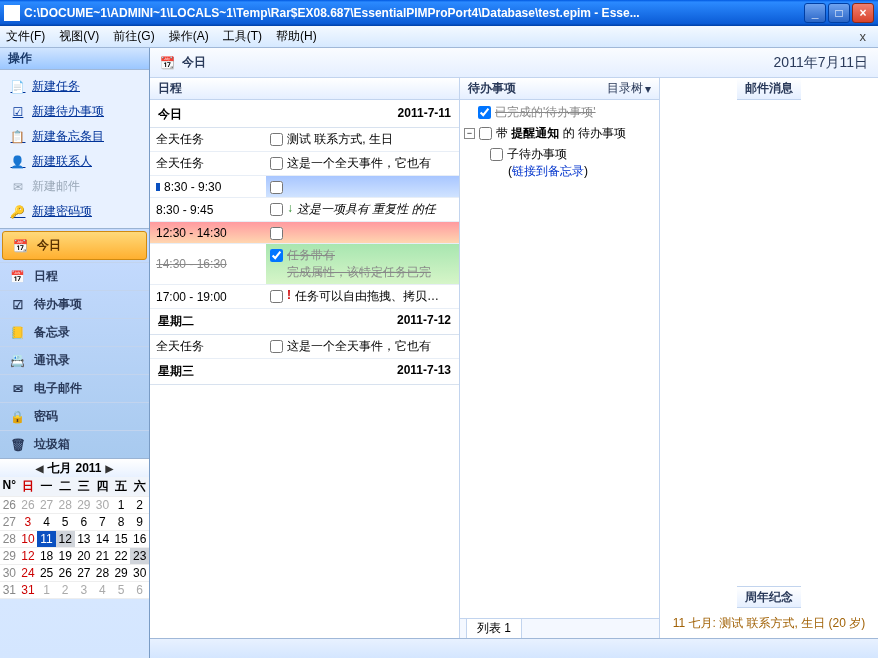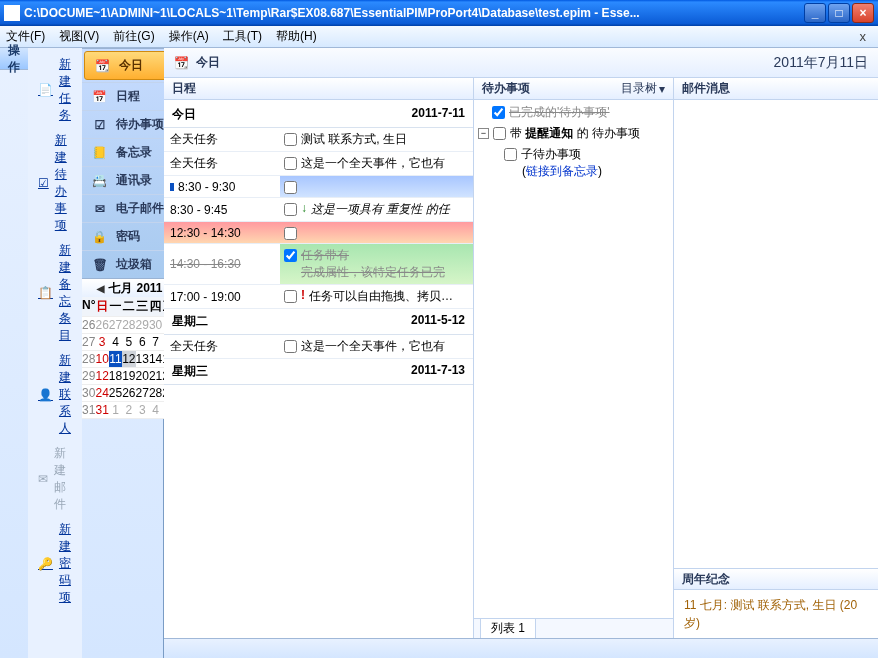--- a/index.html
+++ b/index.html
@@ -7,21 +7,21 @@
 .titlebar { height: 26px; background: linear-gradient(#0058e0, #2b8aff 8%, #0b5cd6 90%, #003fa4); color: #fff; display: flex; align-items: center; padding: 0 4px; font-weight: bold; }
 .titlebar .icon { width: 16px; height: 16px; margin-right: 4px; background: #fff; }
 .titlebar .title { flex: 1; white-space: nowrap; overflow: hidden; }
 .winbtns { display: flex; gap: 2px; }
 .winbtn { width: 22px; height: 20px; background: linear-gradient(#6fa3f0,#2b66c6); border: 1px solid #003fa4; border-radius: 3px; color: #fff; display: flex; align-items: center; justify-content: center; font-weight: bold; }
 .winbtn.close { background: linear-gradient(#f08070,#d8432c); border-color: #8a2a1a; }
 .menubar { height: 22px; background: linear-gradient(#f4f9ff, #d6e9ff); border-bottom: 1px solid #a0b8d8; display: flex; align-items: center; padding: 0 6px; gap: 14px; }
 .menubar .spacer { flex: 1; }
 .menubar .x { font-size: 13px; color: #444; padding-right: 6px; cursor: pointer; }
 .content { display: flex; height: calc(100% - 48px); }
-.sidebar { width: 164px; background: linear-gradient(#e8f1ff, #d4e6ff); border-right: 1px solid #7a9cc5; display: flex; }
+.sidebar { width: 150px; background: linear-gradient(#e8f1ff, #d4e6ff); border-right: 1px solid #7a9cc5; display: flex; flex-direction: column; }
 .ops-head { background: linear-gradient(#d1e5ff, #9bc7ff); height: 22px; display: flex; align-items: center; padding: 0 8px; font-weight: bold; color: #1a3a6a; border-bottom: 1px solid #a0b8d8; }
 .ops-list { padding: 4px 0; background: #e8f1ff; }
 .ops-item { display: flex; align-items: center; padding: 4px 10px; gap: 6px; color: #003399; text-decoration: underline; cursor: pointer; }
 .ops-item.disabled { color: #9aa8b8; text-decoration: none; }
 .ico { width: 16px; height: 16px; display: inline-flex; align-items: center; justify-content: center; font-size: 12px; }
 .nav-tabs { background: linear-gradient(#c7dcff,#a8caef); border-top: 1px solid #9ab3d3; }
 .nav-tab { display: flex; align-items: center; padding: 5px 10px; gap: 8px; border-top: 1px solid #c2d4ee; cursor: pointer; font-weight: bold; color: #2a3a5a; }
 .nav-tab.active { background: linear-gradient(#ffd97a, #ffb030); color: #5a3200; border: 1px solid #d08a10; border-radius: 3px; margin: 2px; }
 .cal { border-top: 1px solid #9ab3d3; background: #fff; }
 .cal-head { display: flex; align-items: center; justify-content: center; gap: 4px; background: linear-gradient(#fff,#e8f1ff); height: 18px; }
@@ -37,21 +37,21 @@
 .cal-grid .wkno { color: #888; }
 .main { flex: 1; display: flex; flex-direction: column; background: #fff; }
 .main-head { height: 30px; background: linear-gradient(#fafcff,#e5efff); border-bottom: 1px solid #c2d4ee; display: flex; align-items: center; padding: 0 10px; }
 .main-head .mt { font-size: 16px; font-weight: bold; color: #2a3a5a; display: flex; align-items: center; gap: 6px; }
 .main-head .date { margin-left: auto; font-size: 14px; color: #2a3a5a; }
 .cols { flex: 1; display: flex; overflow: hidden; }
 .col { border-right: 1px solid #c2d4ee; display: flex; flex-direction: column; overflow: hidden; }
 .col:last-child { border-right: none; }
 .col-schedule { width: 310px; }
 .col-todo { width: 200px; }
-.col-mail { flex: 1; }
+.col-mail { flex: 1; align-items: center; }
 .col-head { height: 22px; background: linear-gradient(#fff,#e5efff); border-bottom: 1px solid #c2d4ee; display: flex; align-items: center; padding: 0 8px; font-weight: bold; color: #2a3a5a; }
 .col-head .rhs { margin-left: auto; font-weight: normal; display: flex; align-items: center; gap: 2px; }
 .col-body { flex: 1; overflow: auto; background: #fff; padding: 2px 0; }
 .day-head { font-weight: bold; padding: 4px 8px; display: flex; border-bottom: 1px solid #d8e2ef; }
 .day-head .dh-date { margin-left: auto; }
 .srow { display: flex; border-bottom: 1px solid #e8eef6; font-size: 12px; min-height: 20px; }
 .srow .time { width: 116px; padding: 3px 6px; display: flex; align-items: center; gap: 2px; }
 .srow .desc { flex: 1; padding: 3px 4px; display: flex; gap: 4px; align-items: flex-start; }
 .srow .desc .cb { margin-top: 2px; }
 .srow.blue .desc { background: linear-gradient(#a8c6ff,#d0e3ff); }
@@ -295,21 +295,21 @@
           <div class="srow">
               <div class="time">17:00 - 19:00</div>
               <div class="desc">
                 <input type="checkbox" class="cb" style="">
                 <span style="color:#c00;font-weight:bold">!</span>
                 <span>任务可以自由拖拽、拷贝…</span>
               </div>
             </div>
           <div class="day-head">
               <span>星期二</span>
-              <span class="dh-date">2011-5-12</span>
+              <span class="dh-date">2011-7-12</span>
             </div>
           <div class="srow">
               <div class="time">全天任务</div>
               <div class="desc">
                 <input type="checkbox" class="cb" style="">
                 <span>这是一个全天事件，它也有</span>
               </div>
             </div>
           <div class="day-head">
               <span>星期三</span>

